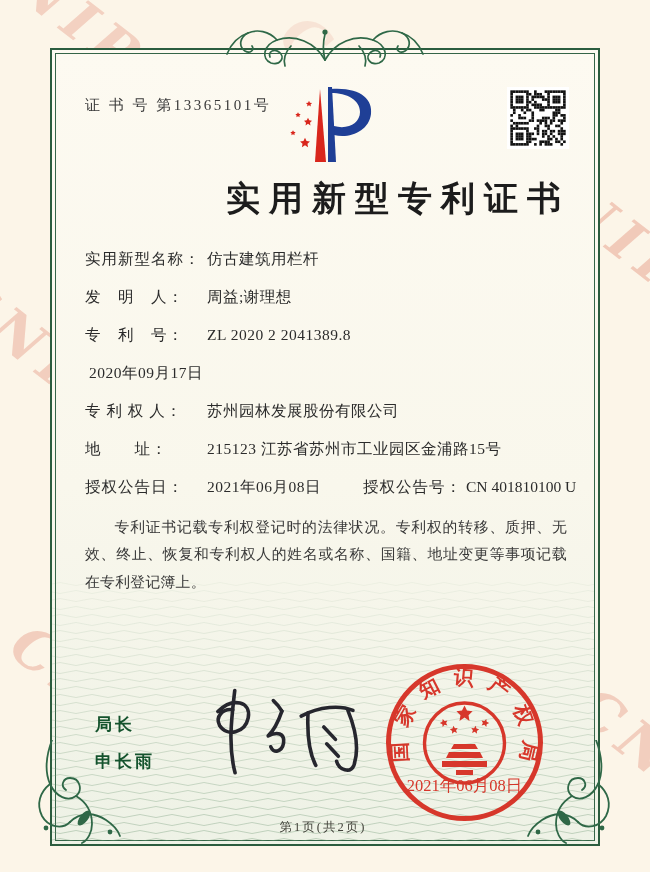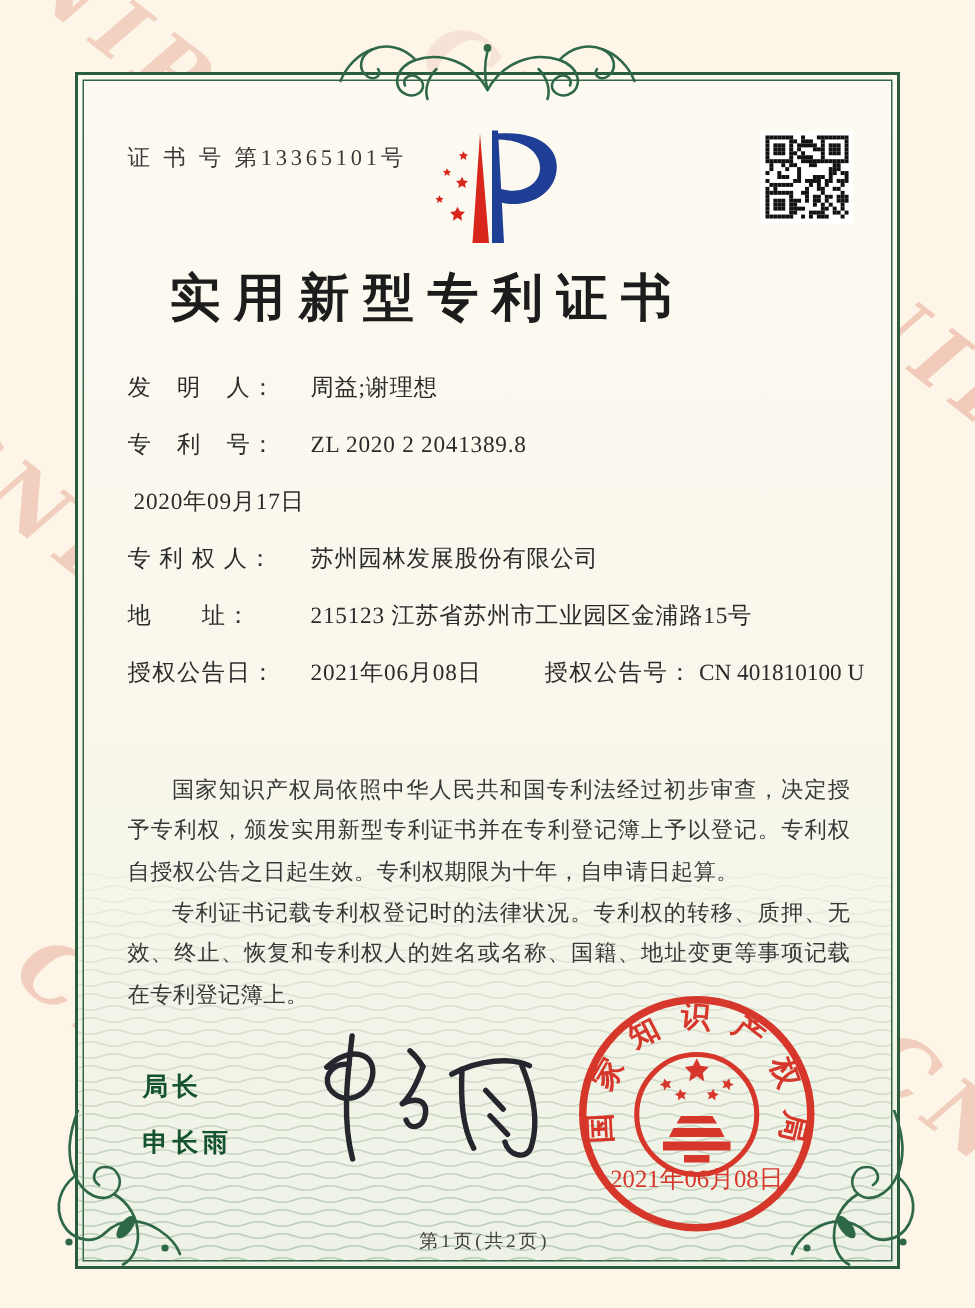--- a/index.html
+++ b/index.html
@@ -12,21 +12,21 @@
   .frame{position:absolute;left:50px;top:48px;width:546px;height:794px;z-index:3;
          border:2px solid #2b5c3e;background:linear-gradient(180deg,#fdfaf1 0%,#f9f7ec 55%,#eef2e6 100%);}
   .frame::after{content:"";position:absolute;inset:3px;border:1px solid #356548;pointer-events:none;}
   .waves{position:absolute;left:52px;top:578px;width:542px;height:263px;z-index:4;}
   .orn{position:absolute;z-index:5;}
   
   .content{position:absolute;inset:0;z-index:6;padding-left:45px;}
   .certno{position:absolute;left:85px;top:96px;font-size:15px;letter-spacing:2.5px;color:#3a3a3a;}
   .logo{position:absolute;left:276px;top:84px;}
   .qr{position:absolute;left:507px;top:87px;width:62px;height:62px;background:#fff;padding:2px;box-sizing:border-box;}
-  .title{position:absolute;left:0;top:176px;width:570px;text-align:center;font-size:34px;font-weight:700;
+  .title{position:absolute;left:0;top:176px;width:570px;text-align:right;font-size:34px;font-weight:700;
          letter-spacing:9px;color:#1c1c1c;}
   .fields{position:absolute;left:85px;top:248px;width:482px;display:flex;flex-direction:column;gap:16px;}
   .row{display:flex;height:22px;line-height:22px;font-size:15.5px;color:#2b2b2b;white-space:nowrap;}
   .row .lab{display:inline-block;min-width:118px;letter-spacing:1px;}
   .row .val{margin-left:4px;letter-spacing:0.5px;}
   .row .lab2{margin-left:42px;letter-spacing:1px;}
   .row .val2{margin-left:4px;}
   .body{position:absolute;left:85px;top:514px;width:482px;font-size:14.8px;line-height:1.85;
         color:#383838;text-align:justify;letter-spacing:0.3px;}
   .body p{margin:0;text-indent:2em;}
@@ -368,20 +368,24 @@
           <rect x="38.23" y="54.05" width="2.64" height="2.64" fill="#111"></rect>
           <rect x="40.86" y="54.05" width="2.64" height="2.64" fill="#111"></rect>
           <rect x="51.41" y="54.05" width="2.64" height="2.64" fill="#111"></rect>
         </svg>
     </div>
 
     <div class="title">实用新型专利证书</div>
 
     <div class="fields">
       <div class="row">
+        <span class="lab">实用新型名称：</span>
+        <span class="val">仿古建筑用栏杆</span>
+      </div>
+      <div class="row">
         <span class="lab">发　明　人：</span>
         <span class="val">周益;谢理想</span>
       </div>
       <div class="row">
         <span class="lab">专　利　号：</span>
         <span class="val">ZL 2020 2 2041389.8</span>
       </div>
       <div class="row">
         <span class="val">2020年09月17日</span>
       </div>
@@ -395,21 +399,20 @@
       </div>
       <div class="row">
         <span class="lab">授权公告日：</span>
         <span class="val">2021年06月08日</span>
         <span class="lab2">授权公告号：</span>
         <span class="val2">CN 401810100 U</span>
       </div>
     </div>
 
     <div class="body">
-      <p>国家知识产权局依照中华人民共和国专利法经过初步审查，决定授予专利权，颁发实用新型专利证书并在专利登记簿上予以登记。专利权自授权公告之日起生效。专利权期限为十年，自申请日起算。</p>
       <p>专利证书记载专利权登记时的法律状况。专利权的转移、质押、无效、终止、恢复和专利权人的姓名或名称、国籍、地址变更等事项记载在专利登记簿上。</p>
     </div>
 
     <div class="signer">
       <div>局长</div>
       <div class="name">申长雨</div>
     </div>
 
     <svg class="signature" width="164" height="112" viewBox="0 0 164 112">
       <g stroke="#26262e" stroke-width="3.6" fill="none" stroke-linecap="round" stroke-linejoin="round" transform="rotate(-3 82 56)">

